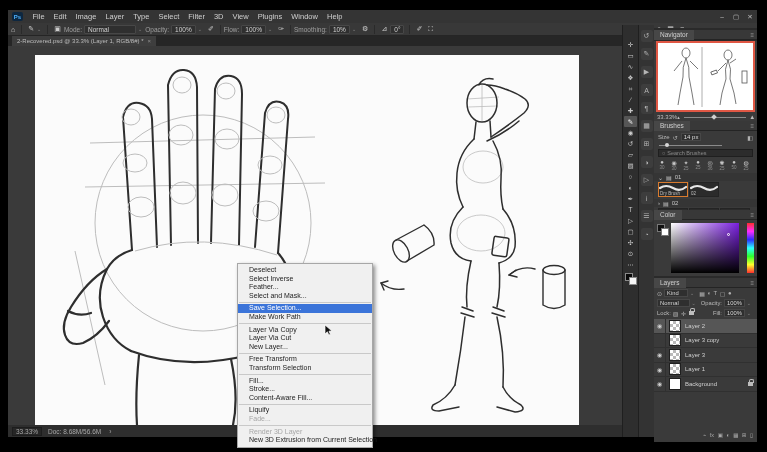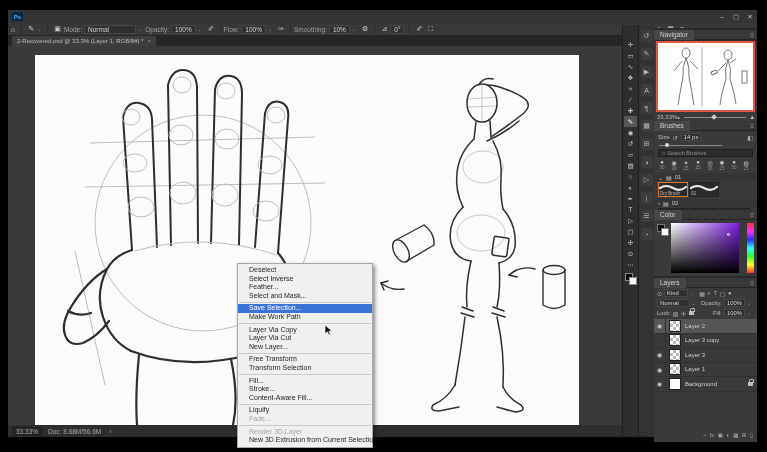--- a/index.html
+++ b/index.html
@@ -146,20 +146,34 @@
   .construct { stroke:#bdbdbd; fill:none; }
 </style>
 </head>
 <body>
 
 <div id="stage">
   <div id="app">
 
     <div id="menubar">
       <div id="ps-logo" style="background: rgb(13, 39, 64); color: rgb(77, 179, 255);">Ps</div>
+      <div id="menubar-items" style="display:flex;">
+          <span class="menu-item">File</span>
+          <span class="menu-item">Edit</span>
+          <span class="menu-item">Image</span>
+          <span class="menu-item">Layer</span>
+          <span class="menu-item">Type</span>
+          <span class="menu-item">Select</span>
+          <span class="menu-item">Filter</span>
+          <span class="menu-item">3D</span>
+          <span class="menu-item">View</span>
+          <span class="menu-item">Plugins</span>
+          <span class="menu-item">Window</span>
+          <span class="menu-item">Help</span>
+        </div>
       <div id="win-controls">
           <span class="win-btn">–</span>
           <span class="win-btn">▢</span>
           <span class="win-btn">✕</span>
         </div>
     </div>
 
     <div id="optionsbar">
       <span class="ob-icon">⌂</span>
       <span class="ob-sep"></span>

